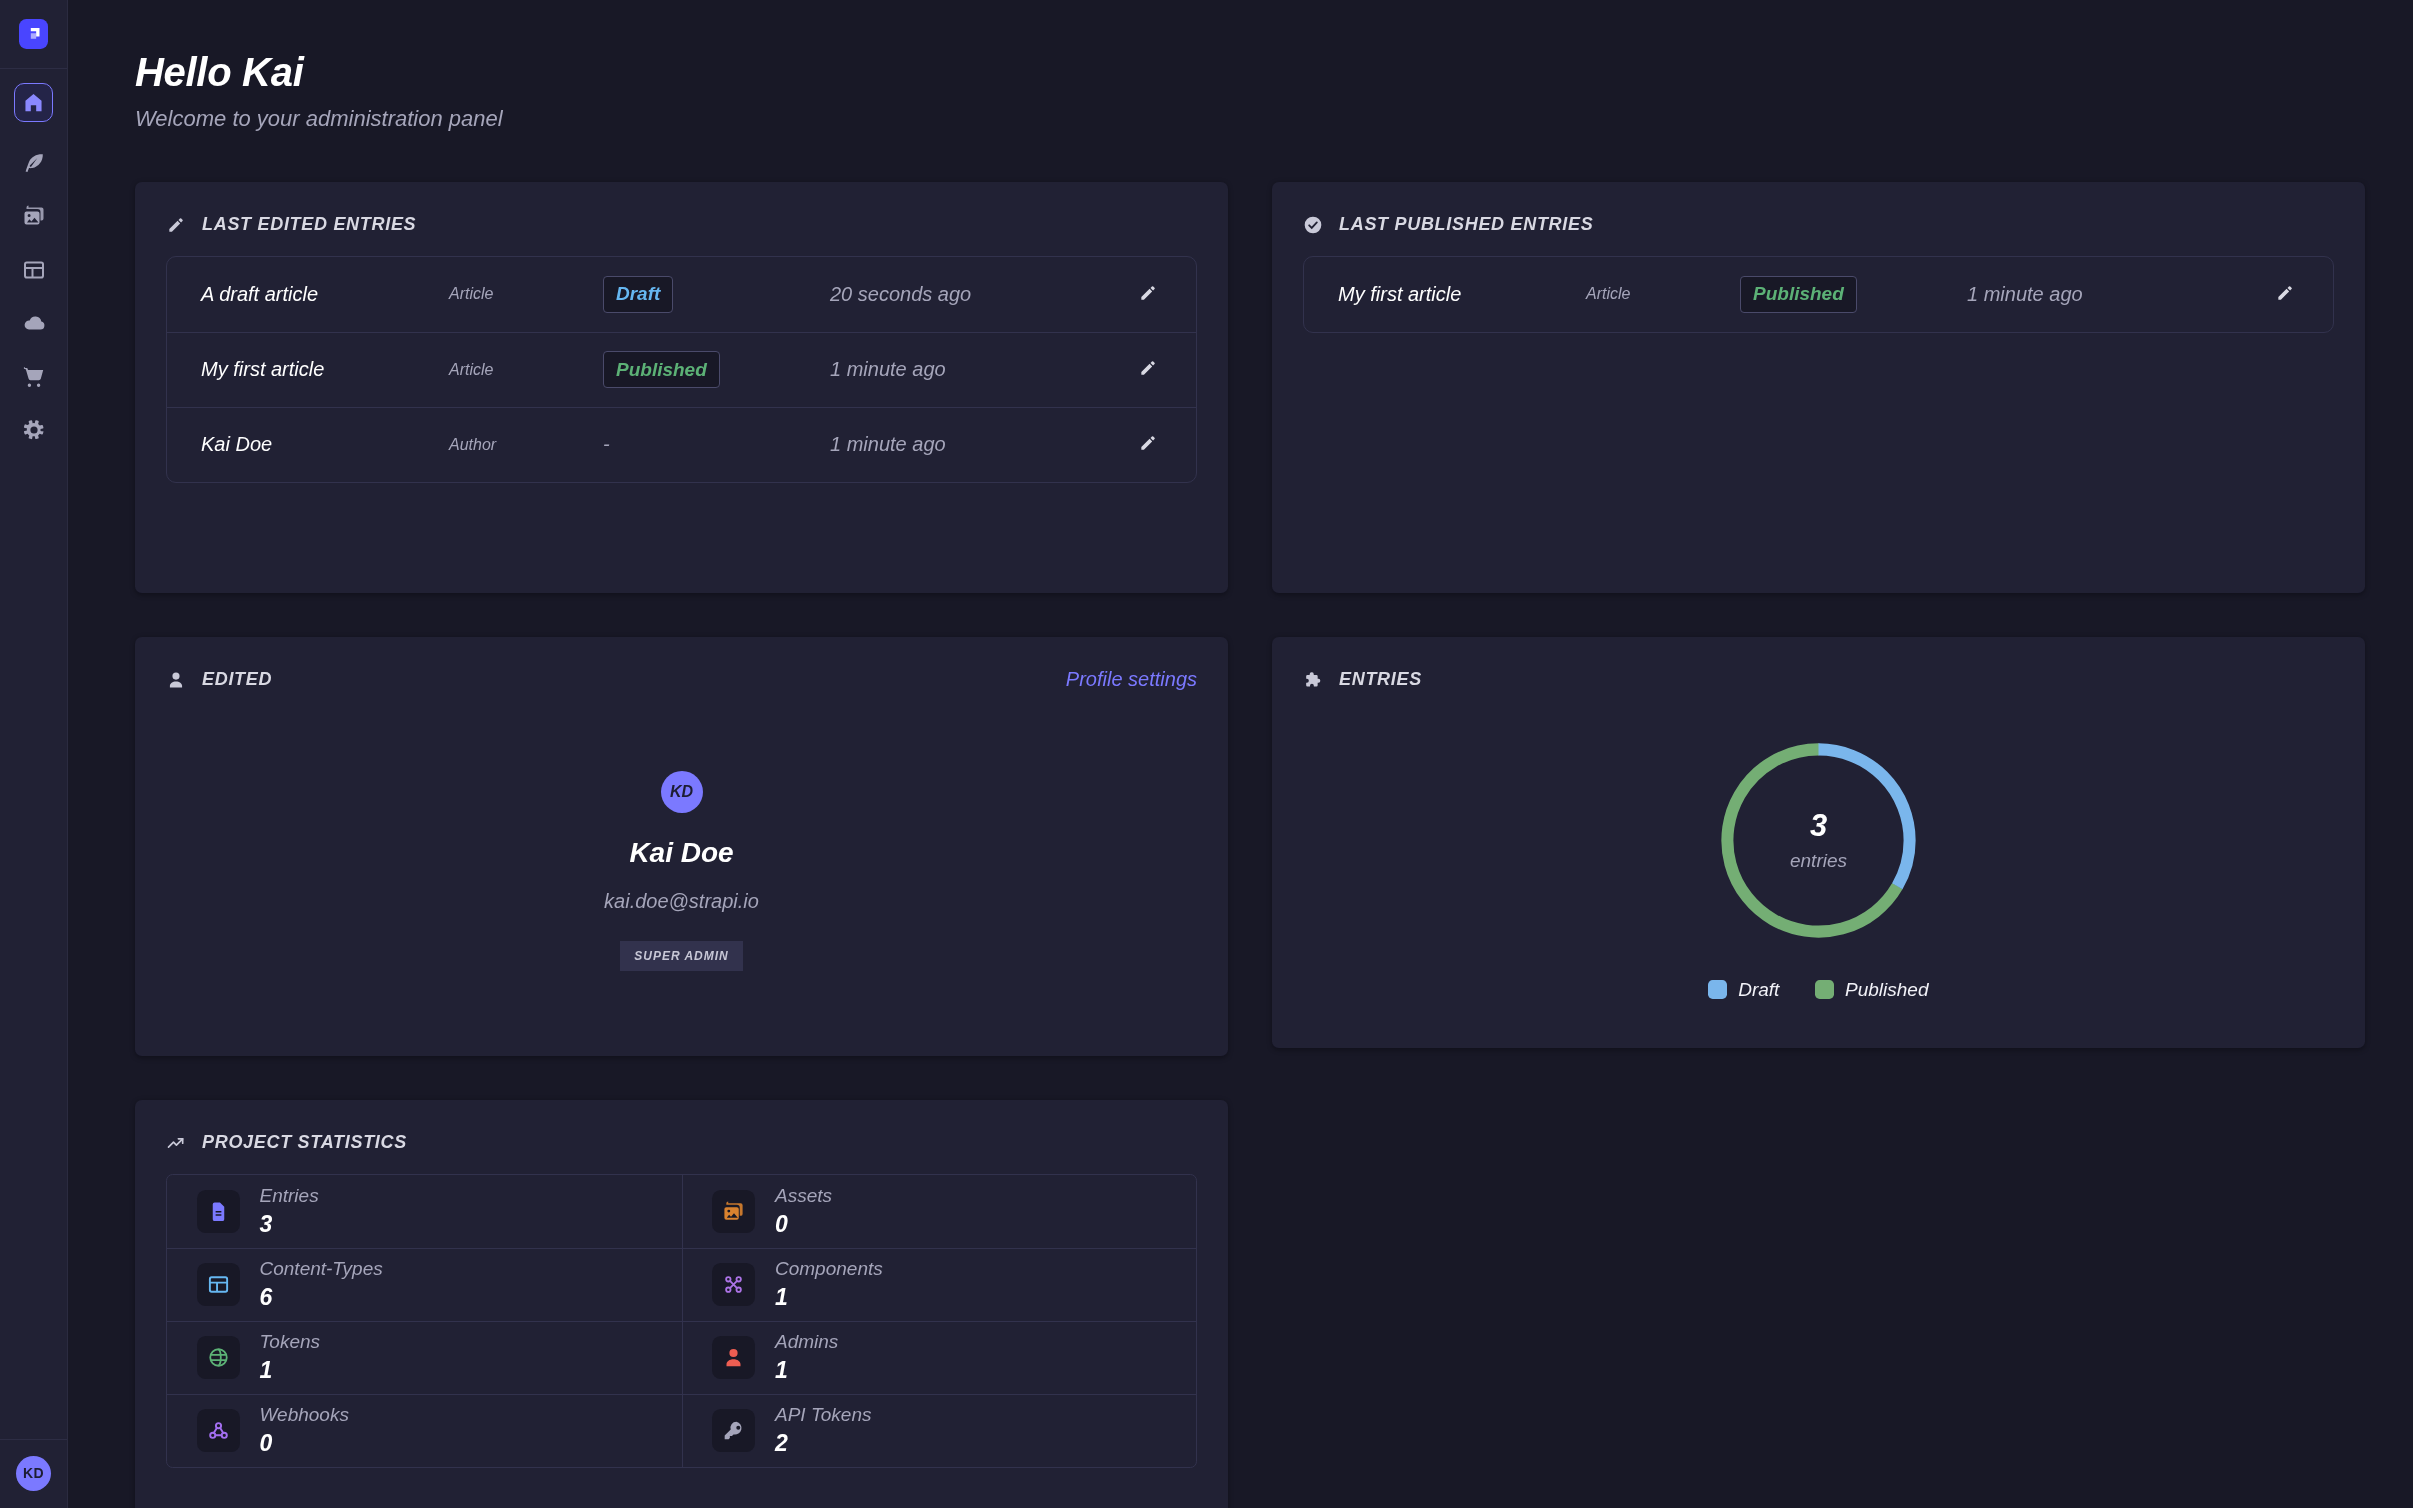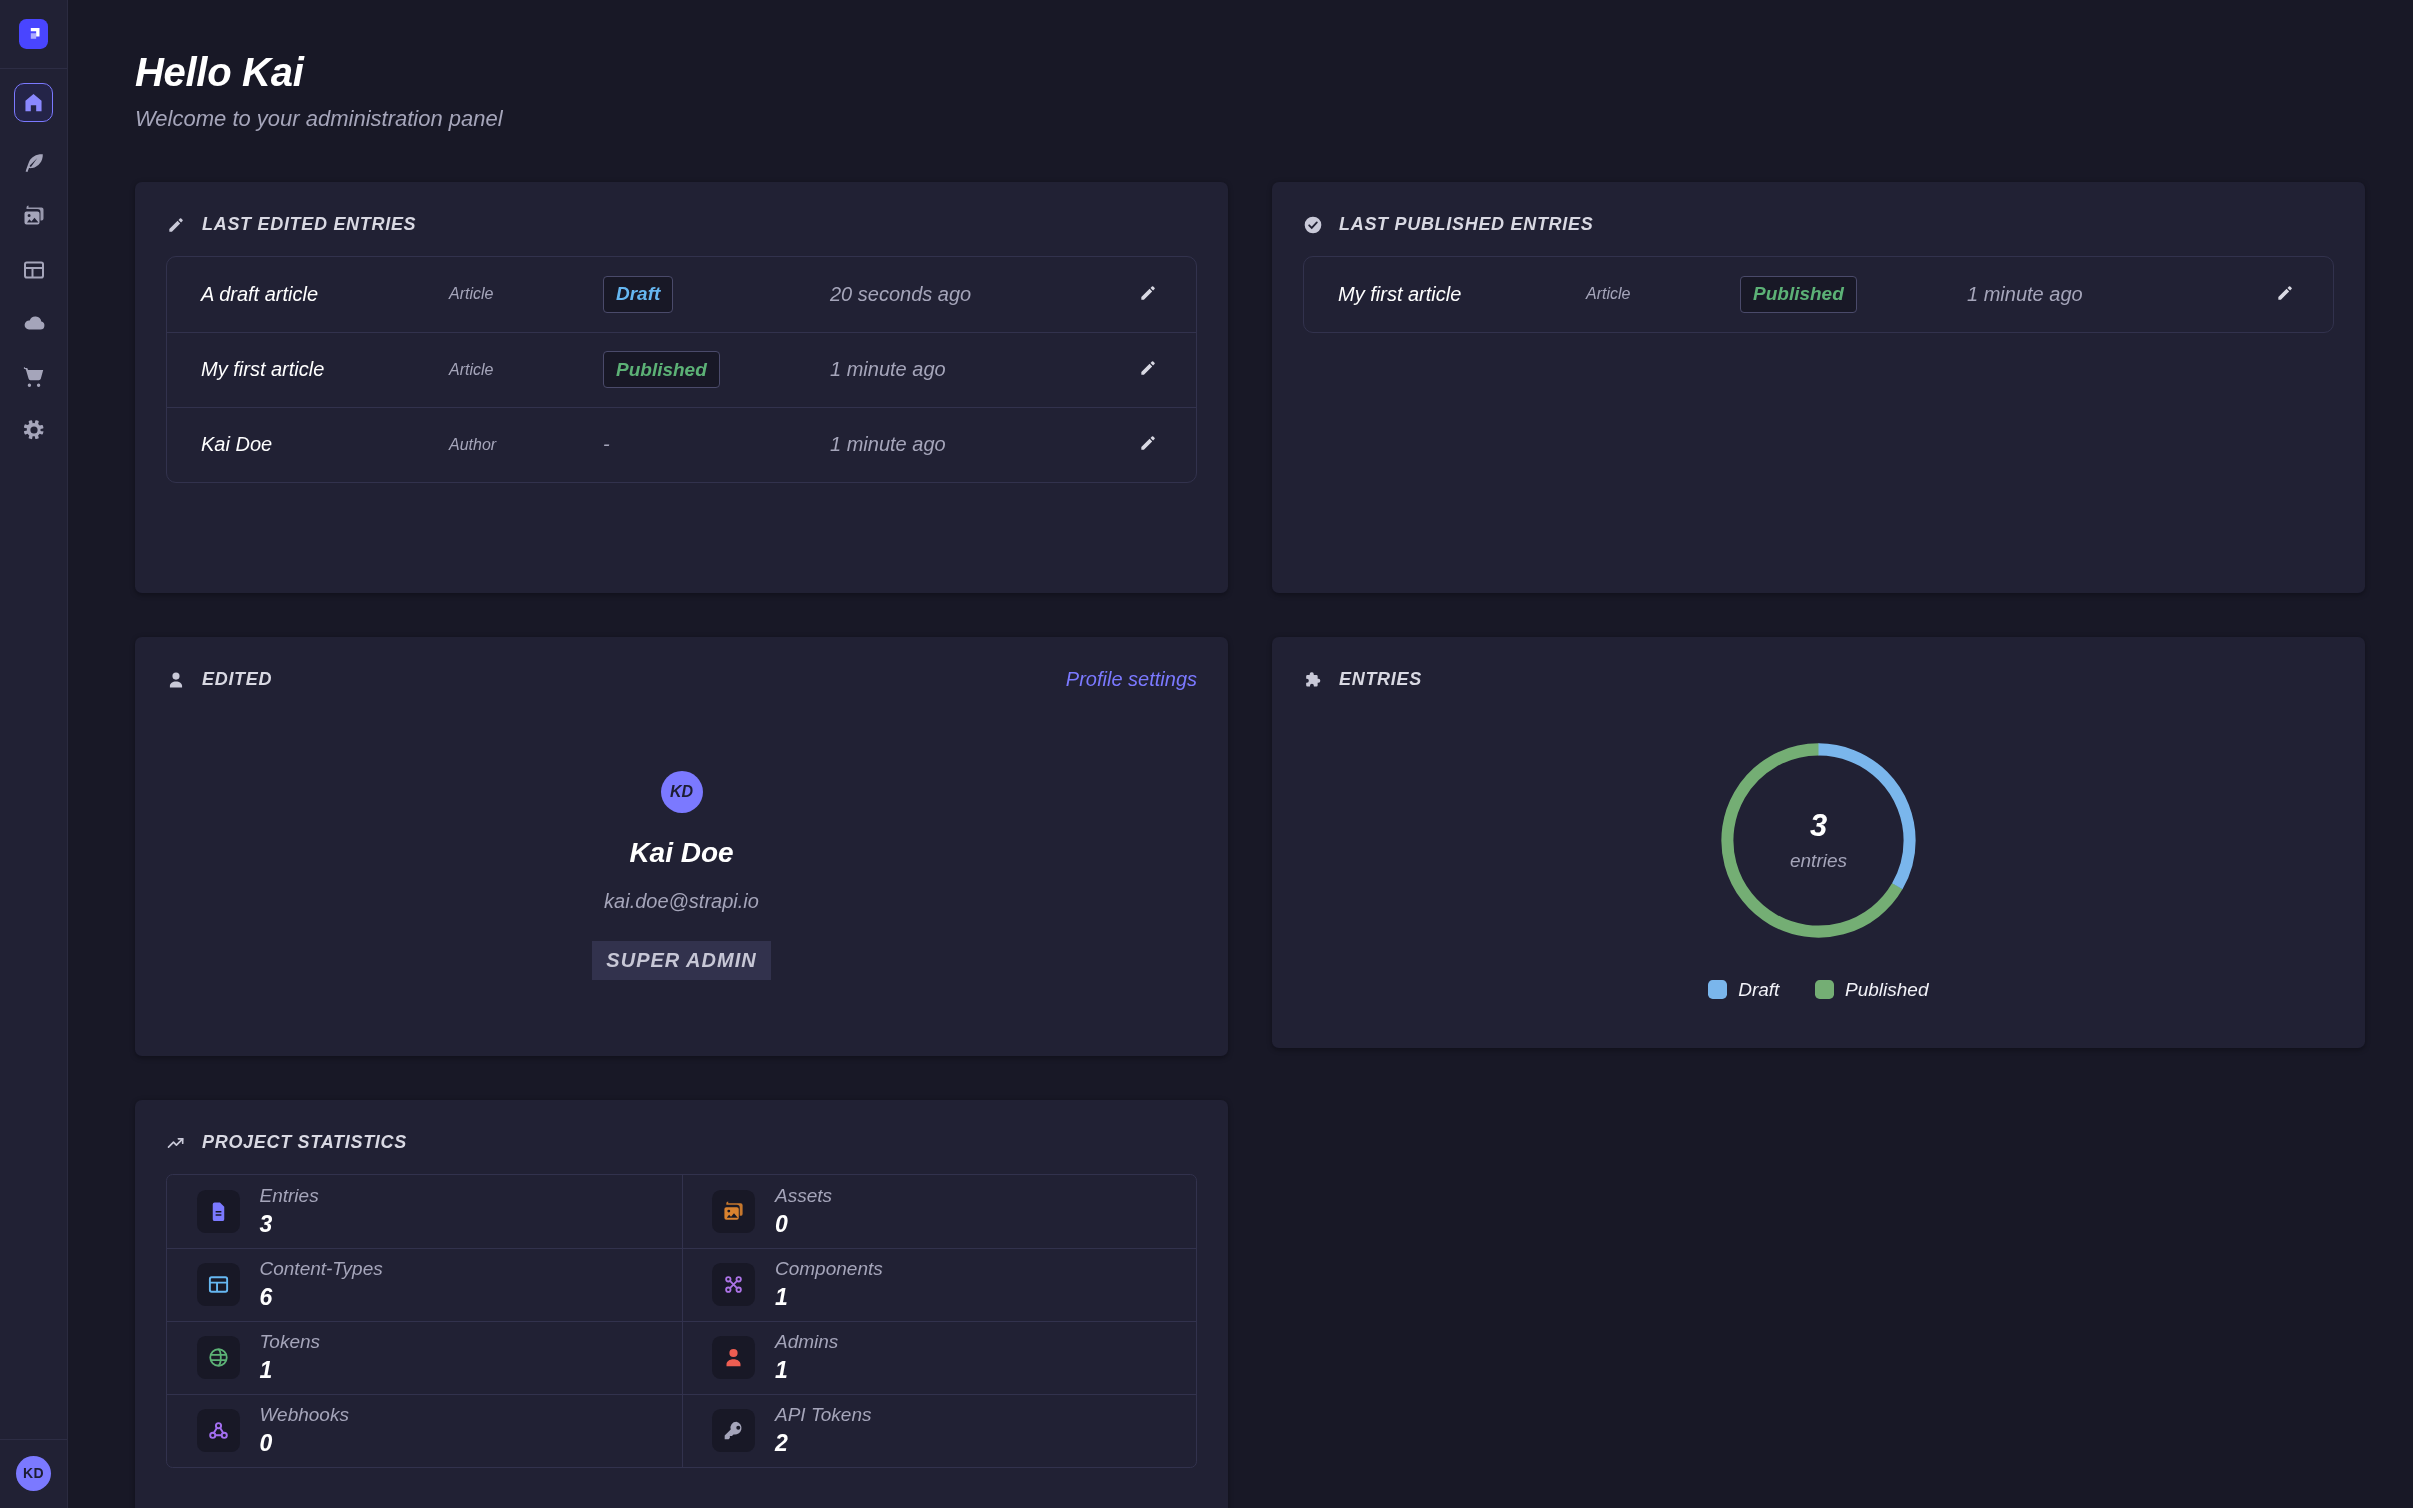--- a/index.html
+++ b/index.html
@@ -68,21 +68,21 @@
   .icon-btn{color:#d9d9e3;}
   .icon-btn .icon{width:20px;height:20px;}
 
   
   .profile-body{display:flex;flex-direction:column;align-items:center;margin-top:79px;}
   .profile-avatar{width:42px;height:42px;border-radius:50%;background:var(--purple);color:#1d1d33;
     display:flex;align-items:center;justify-content:center;font-size:16px;font-weight:700;cursor:pointer;}
   .profile-name{font-size:28px;font-weight:700;margin-top:24px;}
   .profile-email{font-size:20px;color:var(--txt2);margin-top:21.5px;}
   .role-badge{margin-top:28px;background:#32324d;border-radius:0;padding:8px 14.7px;
-    font-size:20px;font-weight:700;letter-spacing:1px;color:#c7c7d6;}
+    font-size:12px;font-weight:700;letter-spacing:1px;color:#c7c7d6;}
 
   
   .donut-wrap{display:flex;flex-direction:column;align-items:center;}
   .donut-box{position:relative;width:201px;height:201px;margin-top:48px;}
   .donut-center{position:absolute;inset:0;display:flex;flex-direction:column;align-items:center;justify-content:center;gap:5.4px;}
   .donut-value{font-size:31px;font-weight:700;}
   .donut-label{font-size:19px;color:var(--txt2);}
   .legend{display:flex;gap:36px;margin-top:38px;}
   .legend-item{display:flex;align-items:center;gap:10.7px;}
   .legend-swatch{width:19px;height:19px;border-radius:4.7px;}

